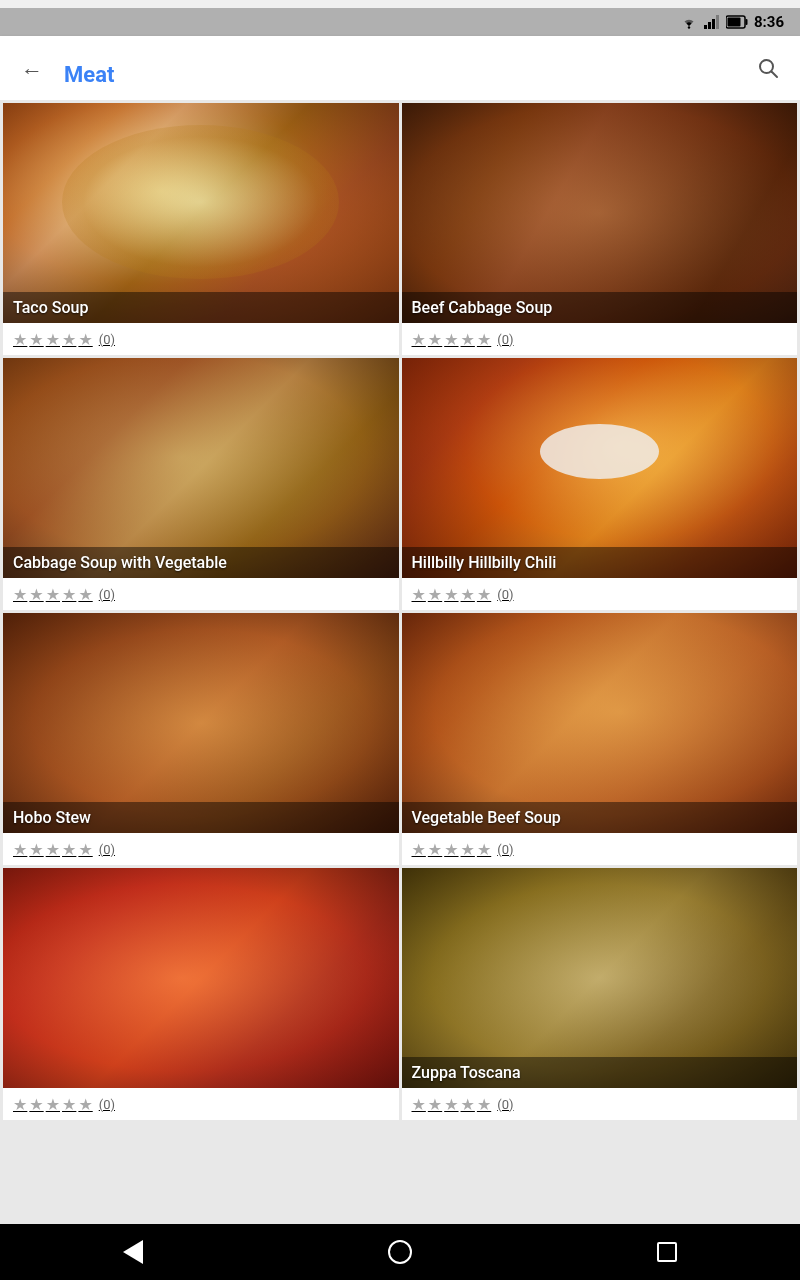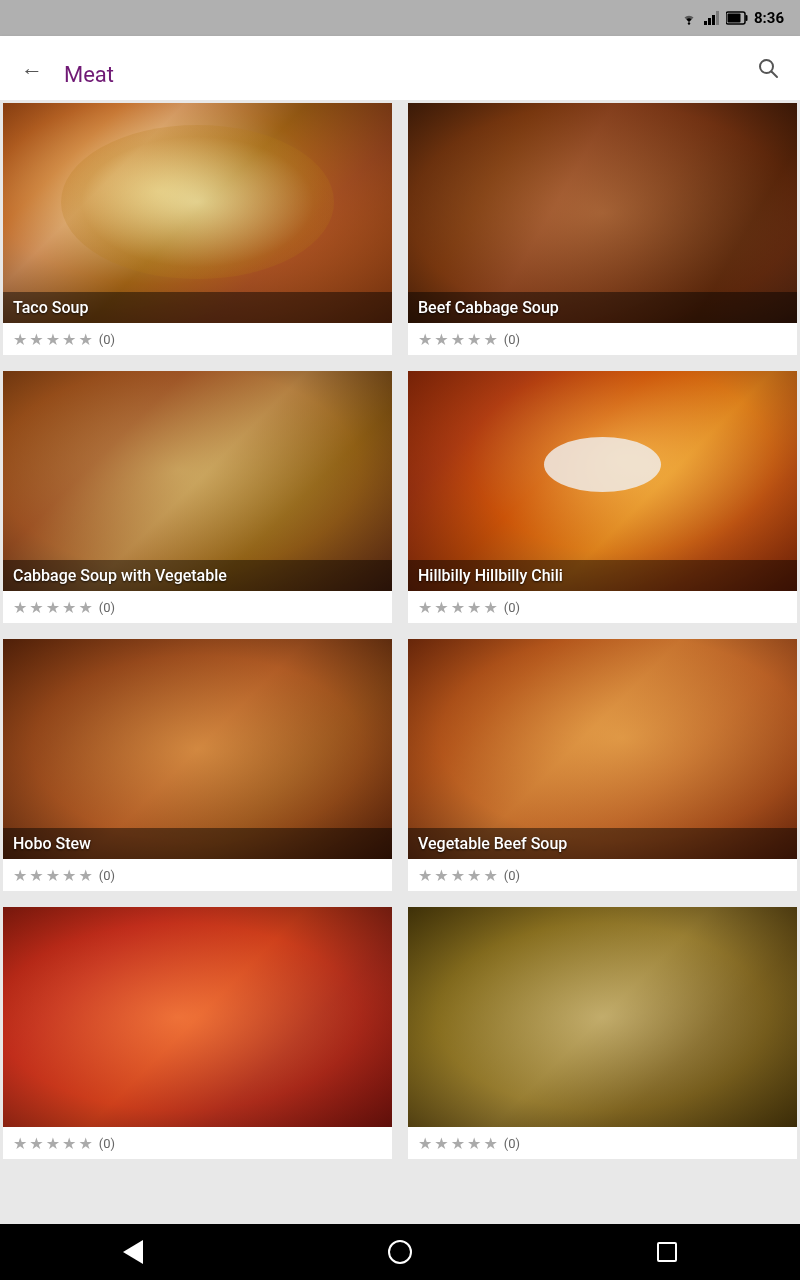--- a/index.html
+++ b/index.html
@@ -13,28 +13,29 @@
       height: 1280px;
       background: #f0f0f0;
       font-family: 'Roboto', Arial, sans-serif;
       overflow: hidden;
       display: flex;
       flex-direction: column;
     }
 
     
     .status-bar {
-      height: 36px;
+      height: 28px;
       background: #b0b0b0;
       display: flex;
       align-items: center;
       justify-content: flex-end;
       padding: 0 16px;
       gap: 8px;
       flex-shrink: 0;
+      margin-top: 8px;
     }
 
     .status-bar-icons {
       display: flex;
       align-items: center;
       gap: 6px;
     }
 
     .status-time {
       color: #000;
@@ -65,22 +66,22 @@
     }
 
     .back-arrow {
       font-size: 22px;
       color: #555;
     }
 
     .app-title {
       flex: 1;
       font-size: 22px;
-      font-weight: 400;
-      color: #701a75;
+      font-weight: 700;
+      color: #3b82f6;
       margin-top: 13px;
     }
 
     .search-btn {
       width: 40px;
       height: 40px;
       display: flex;
       align-items: center;
       justify-content: center;
       cursor: pointer;
@@ -91,21 +92,22 @@
     .grid-container {
       flex: 1;
       overflow-y: auto;
       background: #e8e8e8;
       padding: 3px;
     }
 
     .grid {
       display: grid;
       grid-template-columns: 1fr 1fr;
-      gap: 16px;
+      gap: 3px;
+      text-decoration: underline;
     }
 
     .recipe-card {
       position: relative;
       background: #ccc;
       cursor: pointer;
       overflow: hidden;
     }
 
     
@@ -443,20 +445,21 @@
             <span class="star">★</span>
             <span class="star">★</span>
             <span class="star">★</span>
             <span class="star">★</span>
           </div>
           <span class="rating-count">(0)</span>
         </div>
       </div>
       <div class="recipe-card">
         <div class="img-zuppa-toscana"></div>
+        <div class="recipe-label-bar"><span class="recipe-name">Zuppa Toscana</span></div>
         <div class="recipe-rating-bar">
           <div class="stars">
             <span class="star">★</span>
             <span class="star">★</span>
             <span class="star">★</span>
             <span class="star">★</span>
             <span class="star">★</span>
           </div>
           <span class="rating-count">(0)</span>
         </div>

